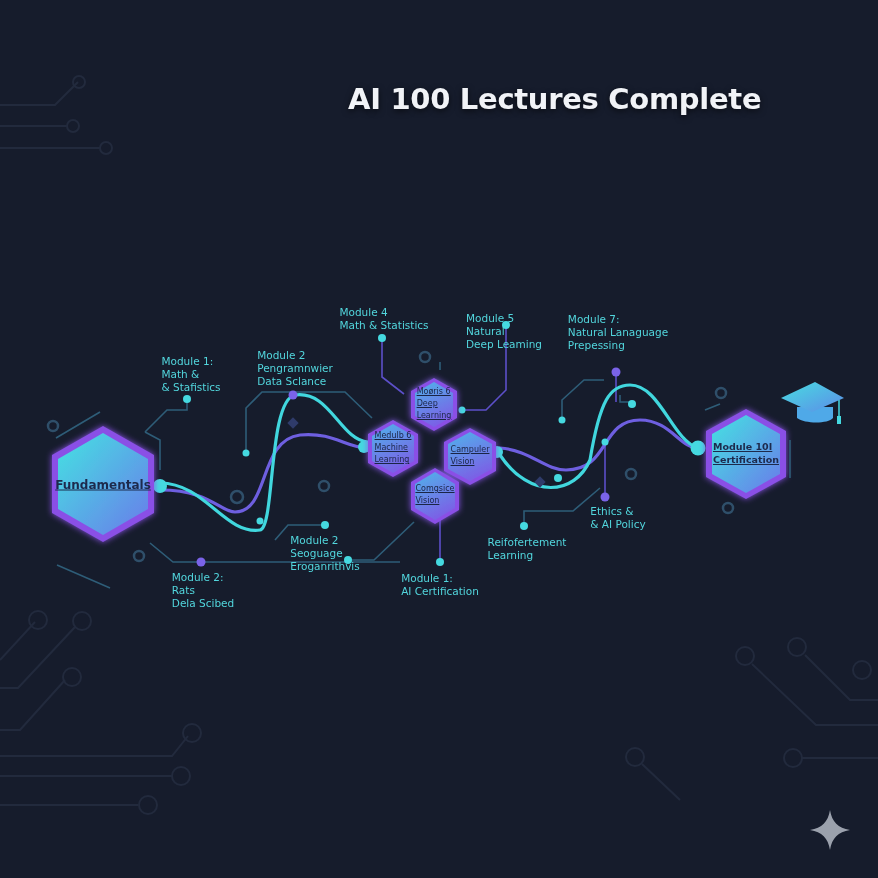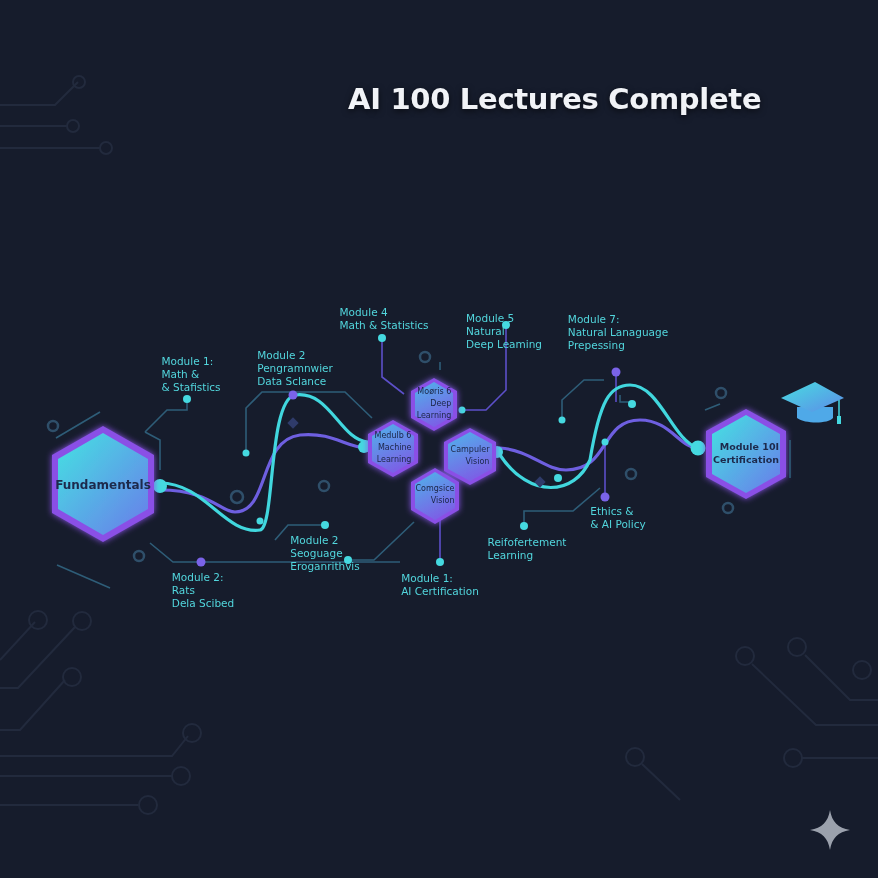--- a/index.html
+++ b/index.html
@@ -19,22 +19,22 @@
   }
   .watermark {
     position: absolute; left: 0; top: 172px;
     font-size: 27px; color: #262e43; white-space: nowrap;
   }
   .lbl {
     position: absolute; color: #52d6dd; font-size: 10.5px; line-height: 13px;
     white-space: nowrap; transform: translateX(-50%);
   }
   .hex-text {
-    position: absolute; color: #1b2546; text-align: right; white-space: nowrap;
-    transform: translate(-50%, -50%); line-height: 12px; font-size: 8px;
+    position: absolute; color: #1b2546; text-align: left; white-space: nowrap;
+    transform: translate(-50%, -50%); line-height: 12px; font-size: 8px; text-decoration: underline;
   }
   .hex-text.big { font-size: 12px; line-height: 15px; font-weight: bold; color: #1d2a4c; }
   .hex-text.cert { font-size: 9.5px; line-height: 13px; font-weight: bold; color: #1d2a4c; }
   .sparkle { position: absolute; left: 808px; top: 808px; width: 44px; height: 44px; }
 </style>
 </head>
 <body>
 
 <div class="stage">
 

